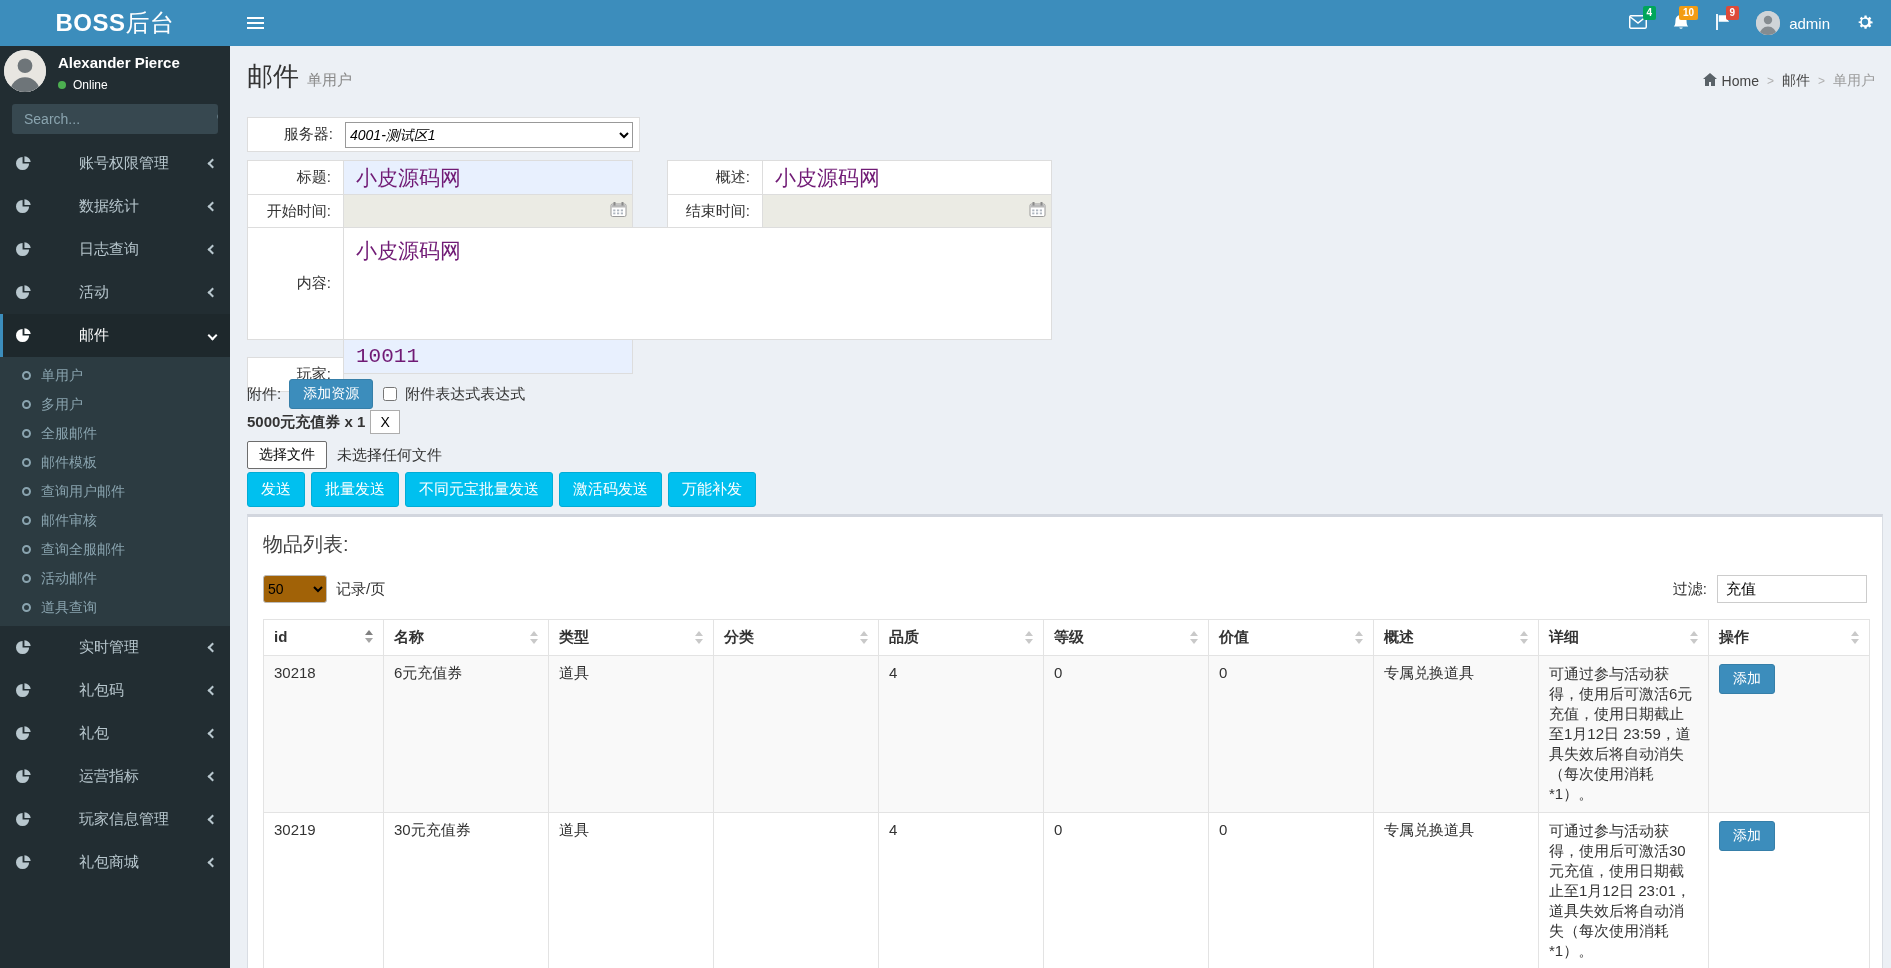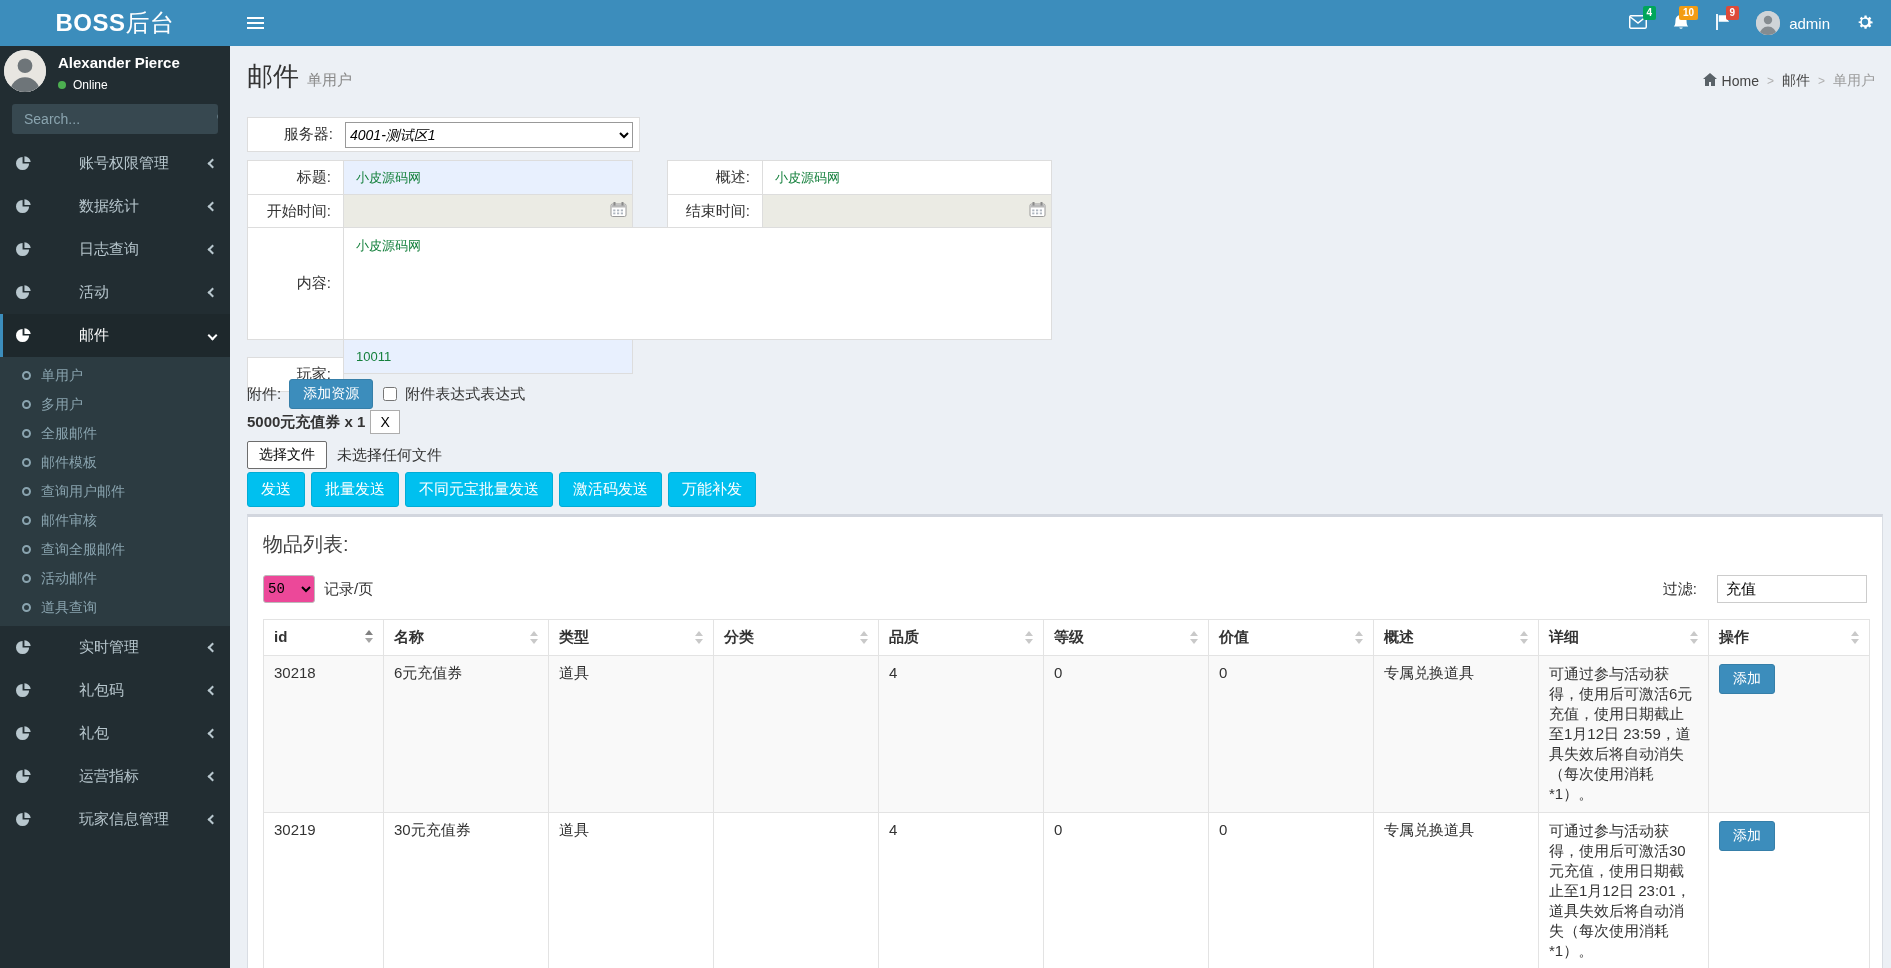--- a/index.html
+++ b/index.html
@@ -53,21 +53,21 @@
 .page-title { display:inline; font-size:26px; font-weight:400; color:#333; }
 .page-sub { font-size:15px; color:#888; margin-left:8px; }
 .breadcrumb { position:absolute; right:16px; top:26px; display:flex; align-items:center; gap:8px; font-size:14px; color:#444; }
 .bc-item { display:flex; align-items:center; gap:5px; cursor:pointer; }
 .bc-sep { color:#b0b0b0; font-size:12px; }
 .bc-last { color:#999; cursor:default; }
 
 .form-area { position:absolute; left:17px; top:71px; width:1640px; }
 .cell { position:absolute; background:#fff; border:1px solid #ddd; }
 .cell-label { display:flex; align-items:center; justify-content:flex-end; padding-right:12px; color:#333; font-size:15px; }
-.cell input, .cell textarea { width:100%; height:100%; border:0; outline:none; background:transparent; font-size:13px; color:#15803d; font-family:Liberation Sans, sans-serif; padding:0 12px; }
+.cell input, .cell textarea { width:100%; height:100%; border:0; outline:none; background:transparent; font-size:21px; color:#701a75; font-family:Liberation Mono, monospace; padding:0 12px; }
 .cell textarea { padding:9px 12px; resize:none; }
 .autofill { background:#e8f0fe; }
 .dis { background:#ebebe4; }
 .cal-icon { position:absolute; right:5px; top:50%; transform:translateY(-50%); pointer-events:none; }
 
 .server-box { position:absolute; left:0; top:0; width:393px; height:35px; background:#fff; border:1px solid #ddd; display:flex; align-items:center; }
 .server-box .sb-label { width:97px; text-align:right; padding-right:12px; font-size:15px; }
 .server-box select { flex:1; margin:4px 6px 4px 0; height:26px; font-size:14px; font-family:inherit; border:1px solid #999; background:#fff;font-style:italic; }
 
 .attach-row { position:absolute; left:0; top:262px; display:flex; align-items:center; gap:8px; }
@@ -80,22 +80,22 @@
 .file-btn { border:1px solid #6d6d6d; background:#fff; padding:4px 11px; font-size:14px; border-radius:2px; cursor:pointer; font-family:inherit; }
 .file-status { font-size:15px; color:#333; }
 .actions-row { position:absolute; left:0; top:355px; display:flex; gap:6px; }
 .btn-info { background:#00c0ef; border:1px solid #00acd6; color:#fff; padding:7px 13px; border-radius:3px; font-size:15px; cursor:pointer; font-family:inherit; }
 
 
 .panel { position:absolute; left:0; top:397px; width:1636px; height:525px; background:#fff; border:1px solid #d9dde3; border-top:3px solid #d2d6de; padding:14px 15px; }
 .panel-title { font-size:20px; font-weight:400; color:#444; }
 .controls { margin-top:17px; display:flex; justify-content:space-between; align-items:center; }
 .ctrl-left { display:flex; align-items:center; gap:9px; }
-.ctrl-left select { width:52px; height:28px; border:1px solid #bbb; border-radius:3px; font-size:14px; font-family:Liberation Mono, monospace; background:#ec4899; }
-.ctrl-right { display:flex; align-items:center; gap:20px; }
+.ctrl-left select { width:64px; height:28px; border:1px solid #bbb; border-radius:3px; font-size:14px; font-family:Liberation Sans, sans-serif; background:#a16207; }
+.ctrl-right { display:flex; align-items:center; gap:10px; }
 .filter-input { width:150px; height:28px; border:1px solid #ccc; padding:0 8px; font-size:15px; font-family:inherit; outline:none; background:#fff; }
 .ctrl-text { font-size:15px; color:#333; }
 table.items { margin-top:16px; border-collapse:collapse; table-layout:fixed; width:1606px; }
 table.items th, table.items td { border:1px solid #e3e3e3; padding:8px 10px; text-align:left; vertical-align:top; font-size:15px; color:#333; }
 table.items th { font-weight:700; cursor:pointer; }
 .th-flex { display:flex; align-items:center; }
 .th-flex .lbl { flex:1; }
 .sort { display:flex; flex-direction:column; gap:3px; padding-left:6px; }
 .sort i { display:block; width:0; height:0; border-left:4px solid transparent; border-right:4px solid transparent; }
 .sort .up { border-bottom:5px solid #c9c9c9; }
@@ -312,20 +312,30 @@
         <span class="chev left"></span>
       </li>
       <li class="menu-item">
         <span class="mi-icon">
           <svg width="15" height="15" viewBox="0 0 16 16" fill="currentColor">
             <path d="M7 8V1a7 7 0 1 0 7 7H7z"></path>
             <path d="M9 6.5V.3a7 7 0 0 1 6.7 6.2H9z"></path>
           </svg>
         </span>
         <span class="mi-label">玩家信息管理</span>
+        <span class="chev left"></span>
+      </li>
+      <li class="menu-item">
+        <span class="mi-icon">
+          <svg width="15" height="15" viewBox="0 0 16 16" fill="currentColor">
+            <path d="M7 8V1a7 7 0 1 0 7 7H7z"></path>
+            <path d="M9 6.5V.3a7 7 0 0 1 6.7 6.2H9z"></path>
+          </svg>
+        </span>
+        <span class="mi-label">礼包商城</span>
         <span class="chev left"></span>
       </li>
     </ul>
 </aside>
 
 <main class="content">
   <div class="page-header">
     <h1 class="page-title">邮件</h1><span class="page-sub">单用户</span>
   </div>
   <div class="breadcrumb" id="breadcrumb">

